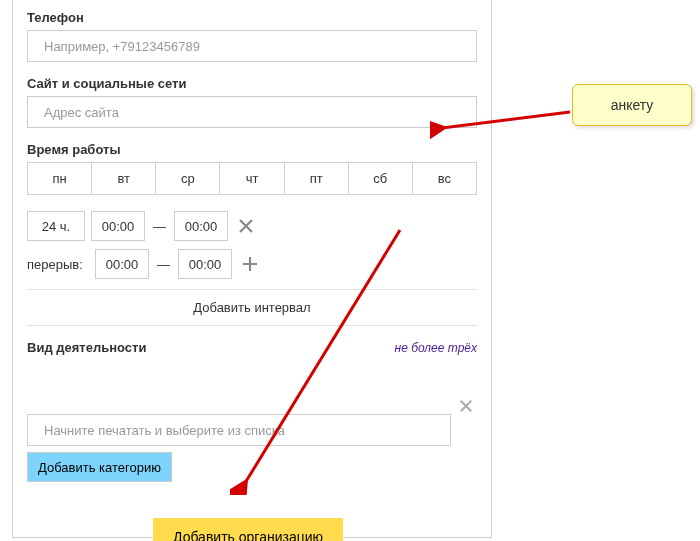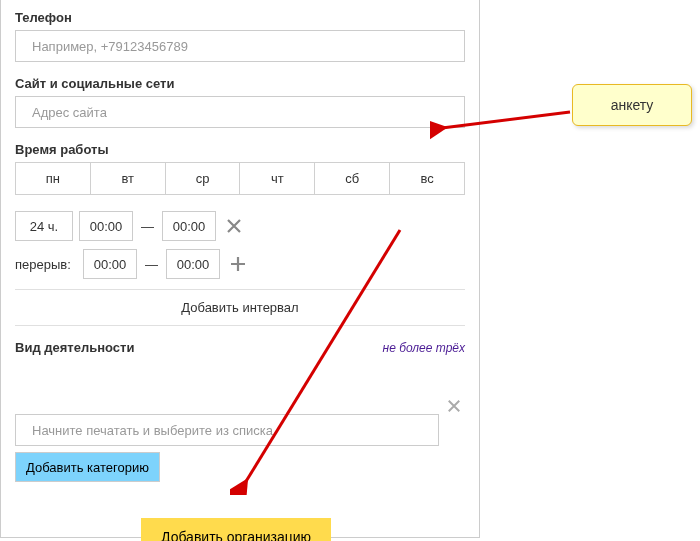--- a/index.html
+++ b/index.html
@@ -1,17 +1,17 @@
 <!DOCTYPE html>
 <html><head>
 <meta charset="utf-8">
 <style>
 * { box-sizing: border-box; margin: 0; padding: 0; }
 body { font-family: Arial, sans-serif; font-size: 13px; color: #333; background: #fff; width: 700px; height: 541px; position: relative; }
-.form-panel { position: absolute; left: 0; top: 0; width: 480px; height: 538px; border: 1px solid #ccc; border-top: none; padding: 10px 14px; }
+.form-panel { position: absolute; left: 12px; top: 0; width: 480px; height: 538px; border: 1px solid #ccc; border-top: none; padding: 10px 14px; }
 .field { margin-bottom: 14px; }
 .field-label { font-weight: bold; font-size: 13px; margin-bottom: 5px; display: block; }
 .text-input { width: 100%; height: 32px; border: 1px solid #ccc; padding: 0 16px; font-size: 13px; color: #333; }
 .text-input::placeholder { color: #999; }
 .days-row { display: flex; border: 1px solid #d0d0d0; border-right: none; margin-bottom: 16px; }
 .day-cell { flex: 1; text-align: center; padding: 8px 0; border-right: 1px solid #d0d0d0; font-size: 13px; cursor: pointer; }
 .time-row { display: flex; align-items: center; gap: 6px; margin-bottom: 8px; }
 .small-box { height: 30px; border: 1px solid #ccc; padding: 0 8px; font-size: 13px; display: flex; align-items: center; justify-content: center; background: #fff; }
 .box-24 { width: 58px; }
 .box-time { width: 54px; }
@@ -46,20 +46,21 @@
     <input class="text-input" placeholder="Адрес сайта" style="">
   </div>
 
   <div class="field">
     <label class="field-label">Время работы</label>
     <div class="days-row">
       <div class="day-cell">пн</div>
       <div class="day-cell">вт</div>
       <div class="day-cell">ср</div>
       <div class="day-cell">чт</div>
+      <div class="day-cell">пт</div>
       <div class="day-cell">сб</div>
       <div class="day-cell">вс</div>
     </div>
 
     <div class="time-row">
       <div class="small-box box-24">24 ч.</div>
       <div class="small-box box-time">00:00</div>
       <span class="dash">—</span>
       <div class="small-box box-time">00:00</div>
       <div class="icon-btn">

